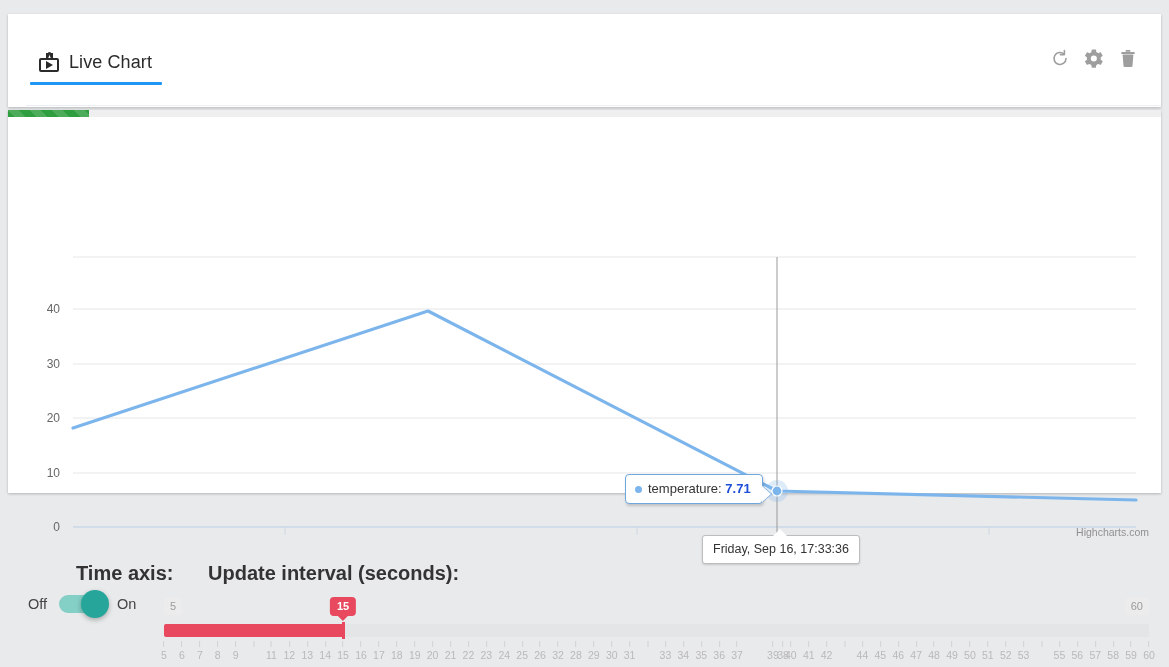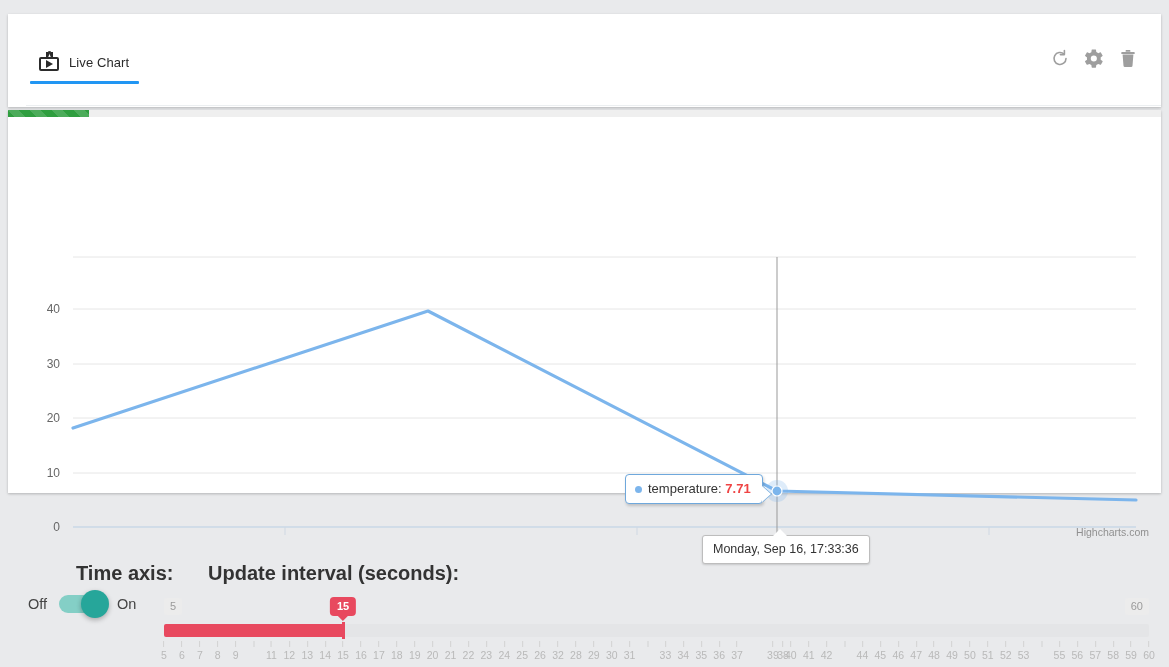--- a/index.html
+++ b/index.html
@@ -15,21 +15,21 @@
   
   .tab-card {
     position: absolute; left: 8px; top: 14px; width: 1153px; height: 93px;
     background: #ffffff;
     box-shadow: 0 1px 3px rgba(0,0,0,.14), 0 1px 2px rgba(0,0,0,.10);
   }
   .tabs { position: absolute; left: 18px; top: 38px; display: flex; align-items: flex-start; }
   .tab {
     display: flex; align-items: center; gap: 9px;
     padding: 0 14px 12px 12px; cursor: pointer; position: relative;
-    font-size: 13px; letter-spacing: .1px;
+    font-size: 18px; letter-spacing: .1px;
   }
   .tab .lbl { white-space: nowrap; }
   .tab.active .lbl { color: #2b2b2b; }
   .tab.inactive .lbl { color: #9a9a9a; }
   .tab.active::after {
     content: ""; position: absolute; left: 4px; right: 4px; bottom: 0;
     height: 3px; background: #2196f3; border-radius: 1px;
   }
   .tab-underline-rest {
     position: absolute; left: 18px; top: 91px; width: 1135px; height: 1px; background: #eceff1;
@@ -90,21 +90,21 @@
   .tt-point {
     position: absolute; left: 617px; top: 357px;
     background: #fff; border: 1px solid #6fa8dc; border-radius: 4px;
     padding: 6px 11px 7px 9px; font-size: 13px; color: #333;
     box-shadow: 1px 2px 3px rgba(0,0,0,.18); white-space: nowrap;
   }
   .tt-point .dot {
     display: inline-block; width: 7px; height: 7px; border-radius: 50%;
     background: #7cb5ec; margin-right: 6px; vertical-align: middle;
   }
-  .tt-point .val { font-weight: bold; color: #ef4444; }
+  .tt-point .val { font-weight: bold; color: #1d4ed8; }
   .tt-point::after {
     content: ""; position: absolute; right: -9px; top: 11px;
     border-top: 8px solid transparent; border-bottom: 8px solid transparent;
     border-left: 9px solid #fff;
     filter: drop-shadow(1px 0 0 #6fa8dc);
   }
   .tt-axis {
     position: absolute; left: 694px; top: 418px;
     background: #fff; border: 1px solid #bdbdbd; border-radius: 3px;
     padding: 6px 10px 7px; font-size: 12.5px; color: #333;
@@ -299,21 +299,21 @@
           </g>
         </g>
       </svg>
 
       <div class="credit">Highcharts.com</div>
 
       <div class="tt-point">
         <span class="dot"></span><span>temperature</span><span>: </span><span class="val">7.71</span>
       </div>
 
-      <div class="tt-axis">Monday, Sep 16, 17:33:36</div>
+      <div class="tt-axis">Friday, Sep 16, 17:33:36</div>
     </div>
 
     <div class="controls">
 
       <div class="time-axis-block">
         <div class="ctl-label">Time axis:</div>
       </div>
 
       <div class="toggle-row">
         <span class="side">Off</span>

